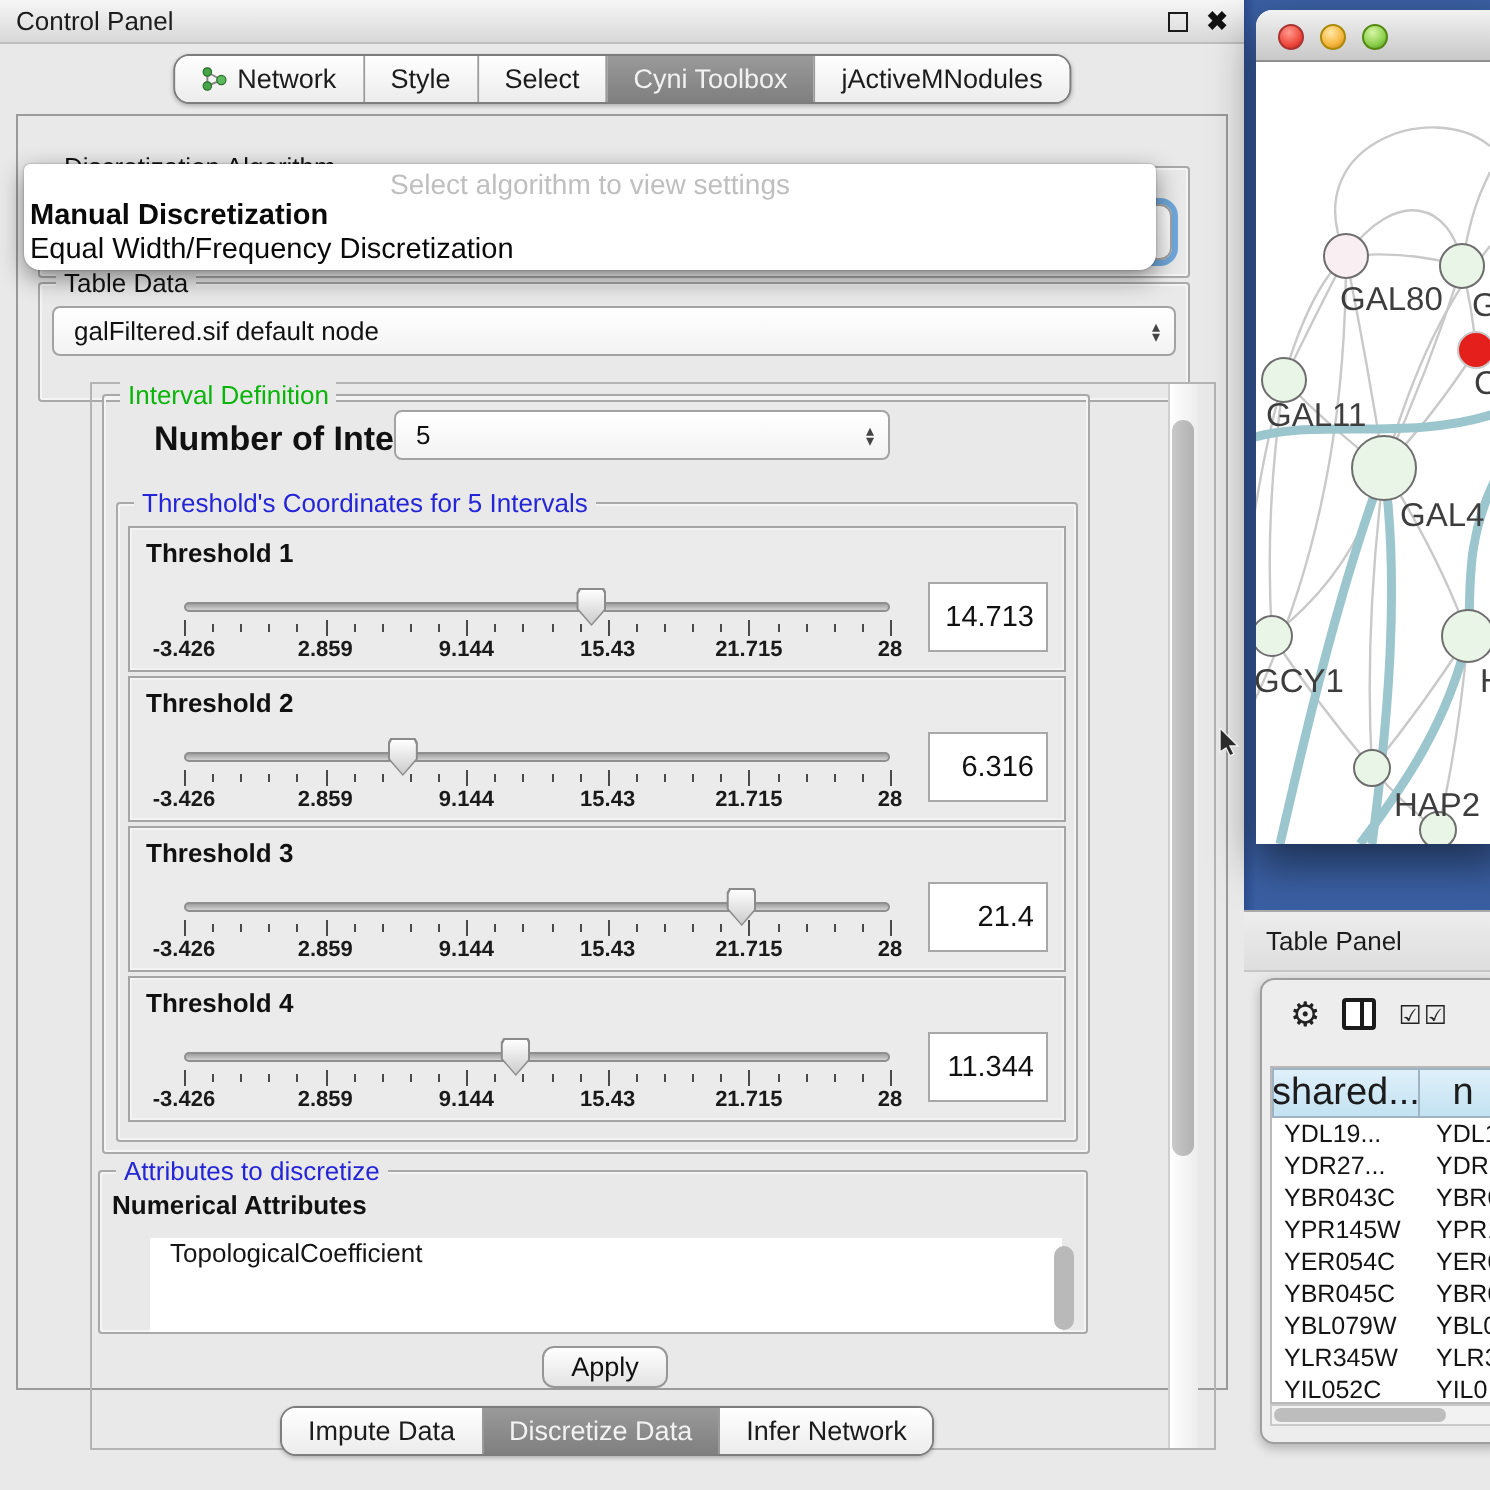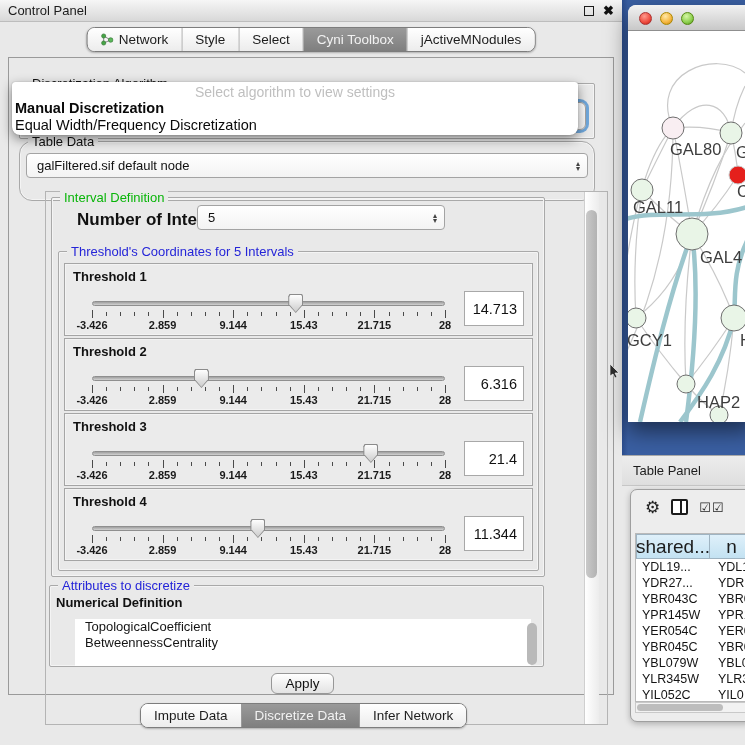--- a/index.html
+++ b/index.html
@@ -168,21 +168,21 @@
     <div class="groupbox" style="left:10px; top:25px; width:576px; height:56px;">
       <span class="group-label">Discretization Algorithm</span>
       <div class="combo" style="left:6px; top:18px; width:560px; height:28px; border-radius:6px; box-shadow:0 0 0 3px rgba(90,155,215,.85);">
         <span class="spin">
             <span>▴</span>
             <span>▾</span>
           </span>
       </div>
     </div>
 
-    <div class="groupbox" style="left:10px; top:83px; width:576px; height:60px;border-radius:13px;">
+    <div class="groupbox" style="left:10px; top:83px; width:576px; height:60px;">
       <span class="group-label">Table Data</span>
       <div class="combo" style="left:6px; top:11px; width:562px; height:25px;">
         <span>galFiltered.sif default node</span>
         <span class="spin">
             <span>▴</span>
             <span>▾</span>
           </span>
       </div>
     </div>
 
@@ -363,25 +363,24 @@
           <div class="tick-label" style="left: 380px;">28</div>
           <div class="thr-thumb" style="left: 185.408px;">
             <div class="inner"></div>
           </div>
           <div class="thr-value">11.344</div>
         </div>
       </div>
 
     <div class="groupbox" style="left:40px; top:527px; width:495px; height:82px;">
       <span class="group-label glabel-blue">Attributes to discretize</span>
-      <div class="abs" style="left:6px; top:9px; font-size:13px; font-weight:bold; color:#111;">Numerical Definition</div>
+      <div class="abs" style="left:6px; top:9px; font-size:13px; font-weight:bold; color:#111;">Numerical Attributes</div>
     </div>
     <div id="attr-list" style="left: 66px; top: 561px; width: 456px; height: 47px;">
         <div class="li">TopologicalCoefficient</div>
-        <div class="li">BetweennessCentrality</div>
       </div>
     <div class="abs vscroll-thumb" style="left:518px; top:565px; width:10px; height:42px;"></div>
 
     <button id="apply-btn" class="abs" style="left:262px; top:615px;">Apply</button>
   </div>
 
   <div id="bottom-tabs2" class="abs seg-bar">
       <div class="seg">
         <span>Impute Data</span>
       </div>

